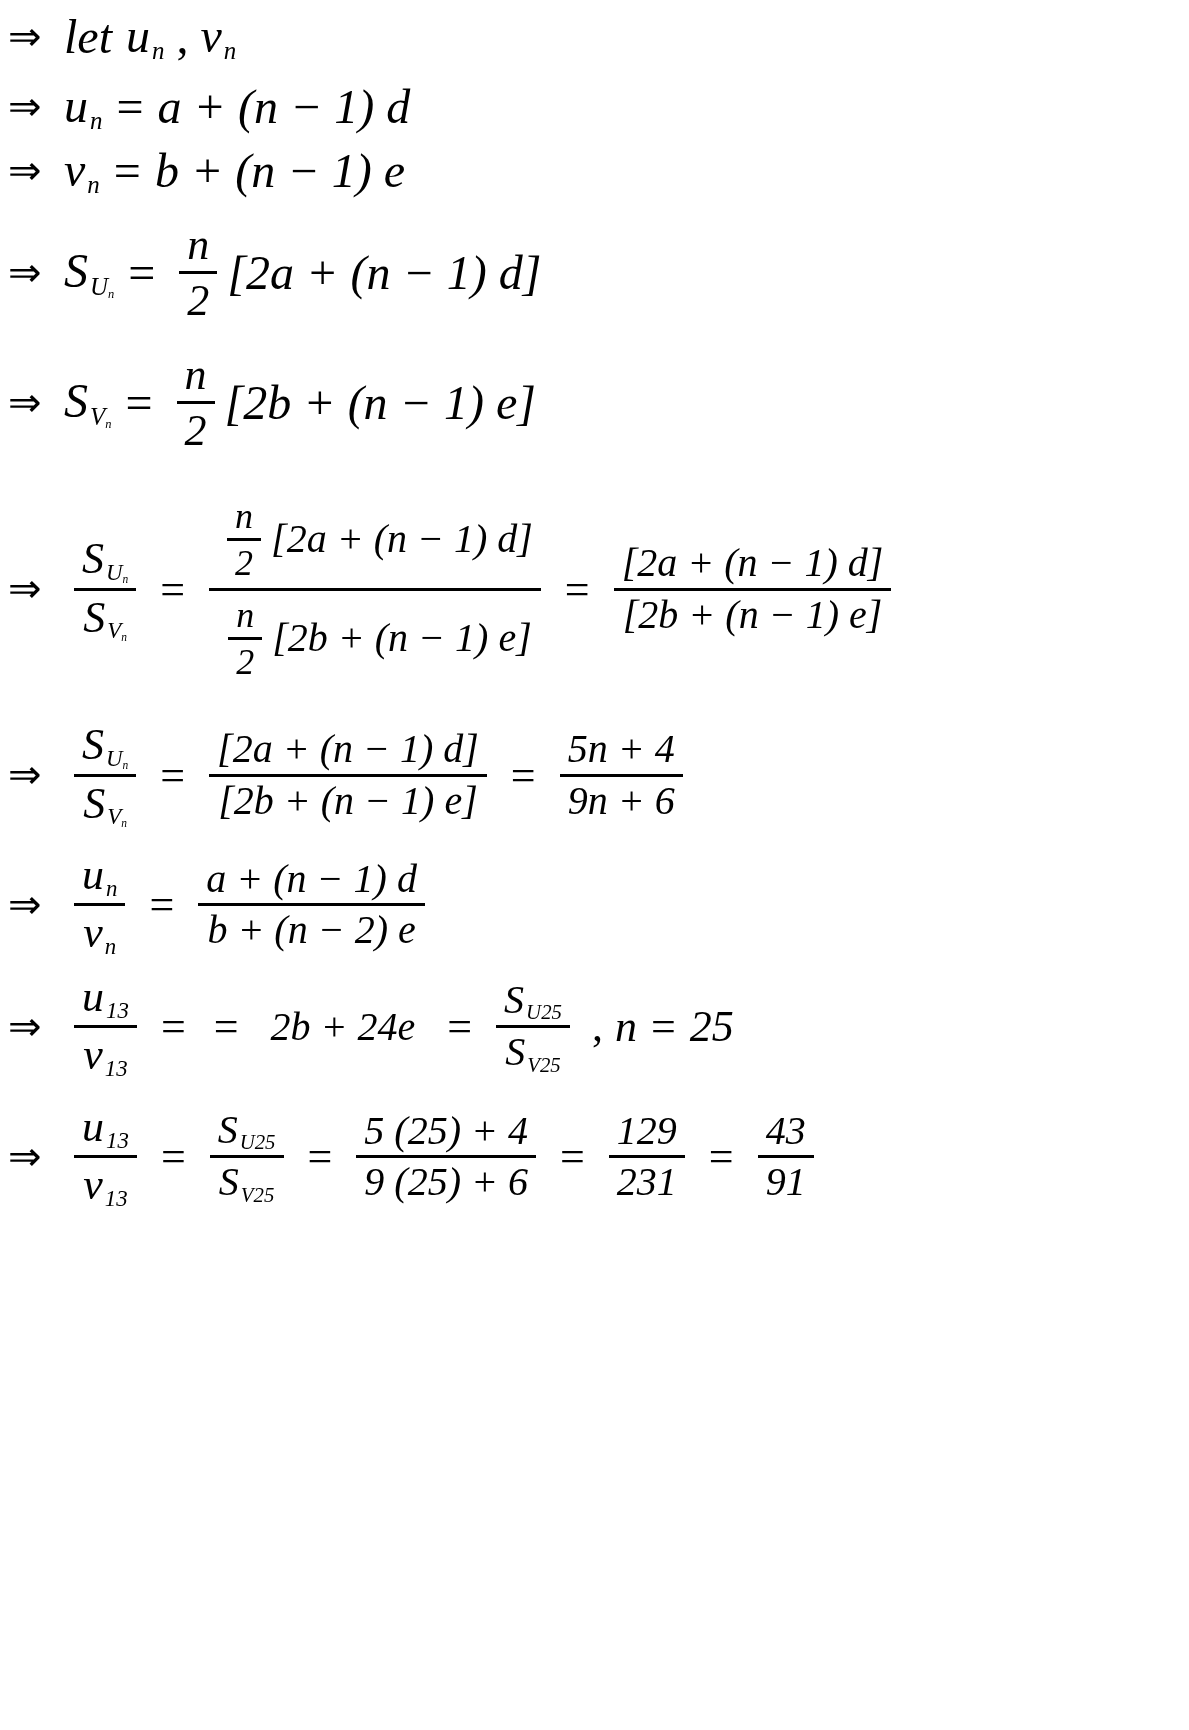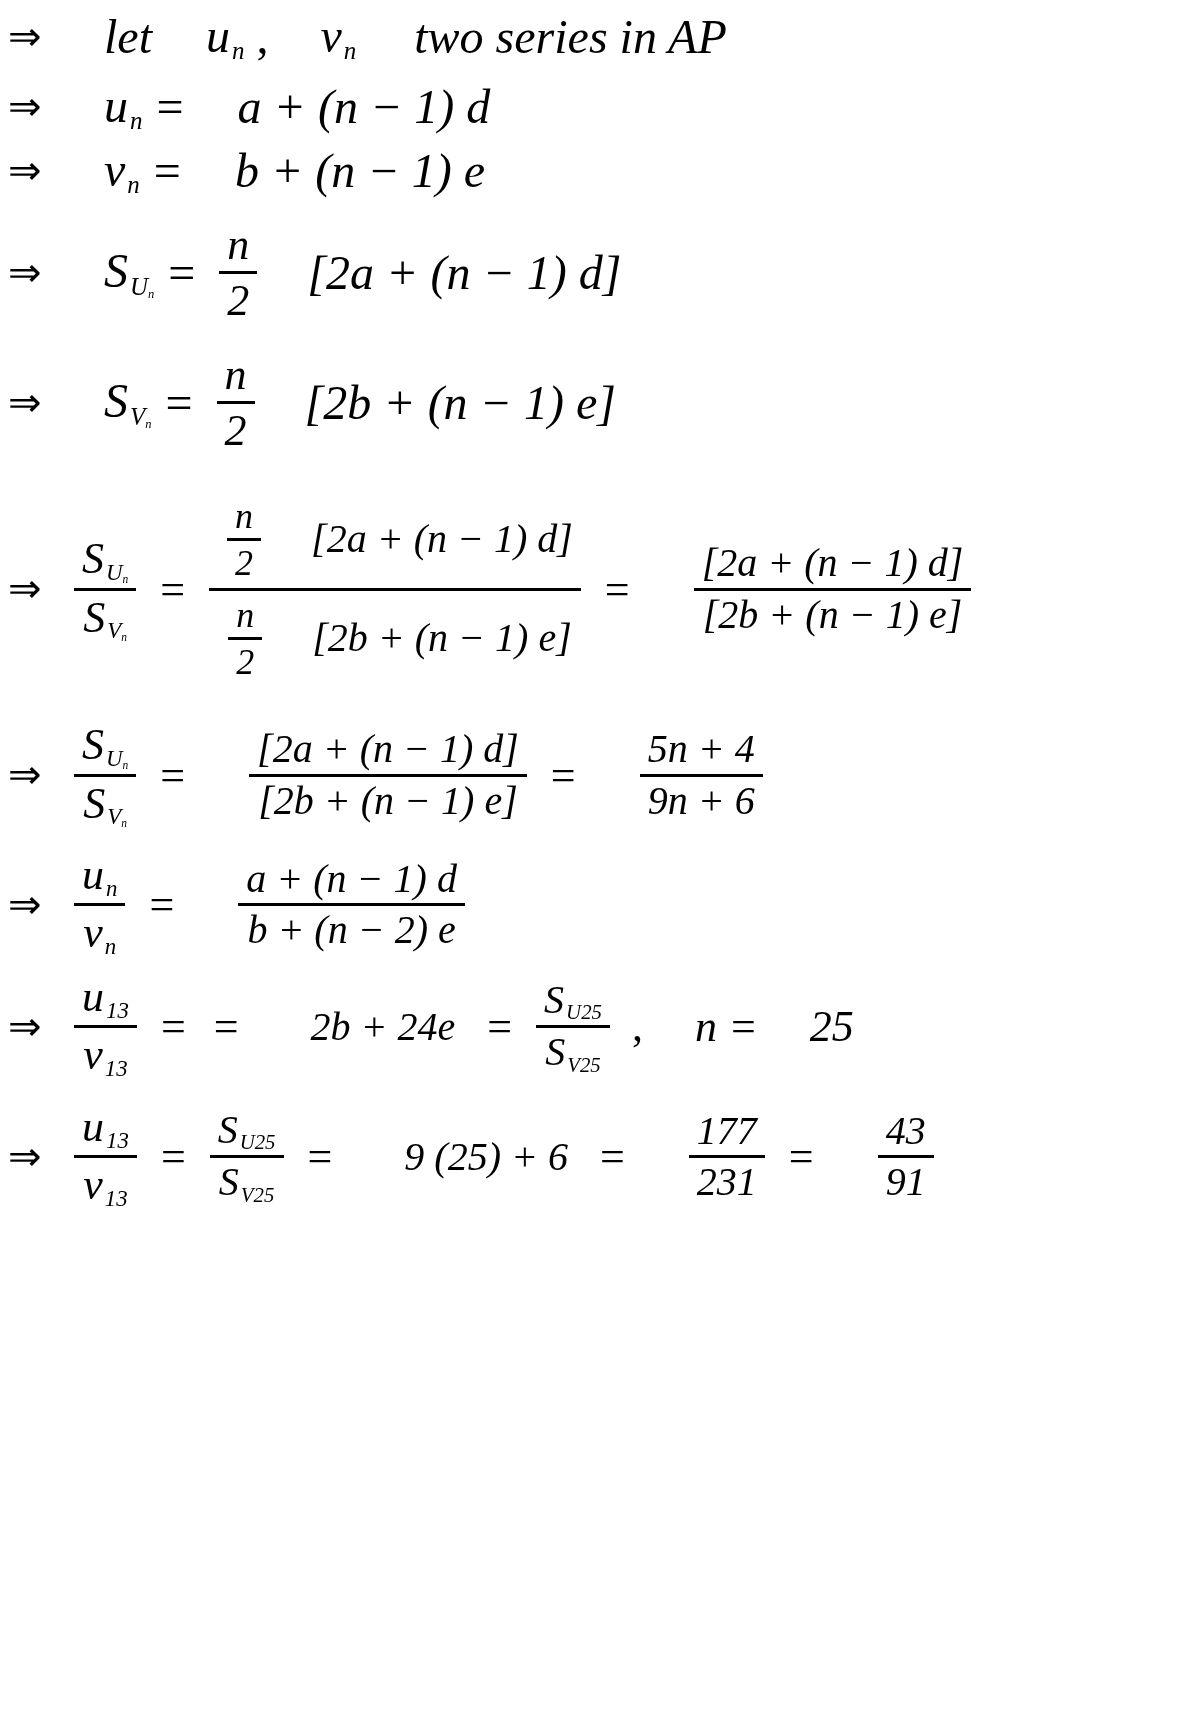--- a/index.html
+++ b/index.html
@@ -30,21 +30,20 @@
   .arrow {
     font-style: normal;
     font-size: 40px;
     line-height: 1;
     margin-right: 14px;
     margin-left: 8px;
     min-width: 42px;
   }
   .txt {
     font-style: italic;
-    margin-left: 40px;
   }
   
   .s48 { font-size: 48px; }
   .s44 { font-size: 44px; }
   .s40 { font-size: 40px; }
   .s36 { font-size: 36px; }
 
   
   sub {
     font-size: 0.52em;
@@ -97,21 +96,20 @@
 <div class="page">
 
   <div class="line s48 row1">
     <span class="arrow">⇒</span>
     <span class="txt">let</span>
     <span style="width:14px"></span>
     <span class="txt"><span>u</span><sub>n</sub></span>
     <span class="op">,</span>
     <span class="txt"><span>v</span><sub>n</sub></span>
     <span style="width:18px"></span>
-    <span class="txt">two series in AP</span>
   </div>
 
   <div class="line s48 row2">
     <span class="arrow">⇒</span>
     <span class="txt"><span>u</span><sub>n</sub></span>
     <span class="eq">=</span>
     <span class="txt">a + (n − 1) d</span>
   </div>
 
   <div class="line s48 row3">
@@ -232,25 +230,26 @@
       <span class="num"><span>u</span><sub>13</sub></span>
       <span class="den"><span>v</span><sub>13</sub></span>
     </span>
     <span class="eq">=</span>
     <span class="frac s40">
       <span class="num"><span>S</span><sub>U25</sub></span>
       <span class="den"><span>S</span><sub>V25</sub></span>
     </span>
     <span class="eq">=</span>
     <span class="frac s40">
+      <span class="num txt">5 (25) + 4</span>
       <span class="den txt">9 (25) + 6</span>
     </span>
     <span class="eq">=</span>
     <span class="frac s40">
-      <span class="num txt">177</span>
+      <span class="num txt">129</span>
       <span class="den txt">231</span>
     </span>
     <span class="eq">=</span>
     <span class="frac s40">
       <span class="num txt">43</span>
       <span class="den txt">91</span>
     </span>
   </div>
 
 </div>

